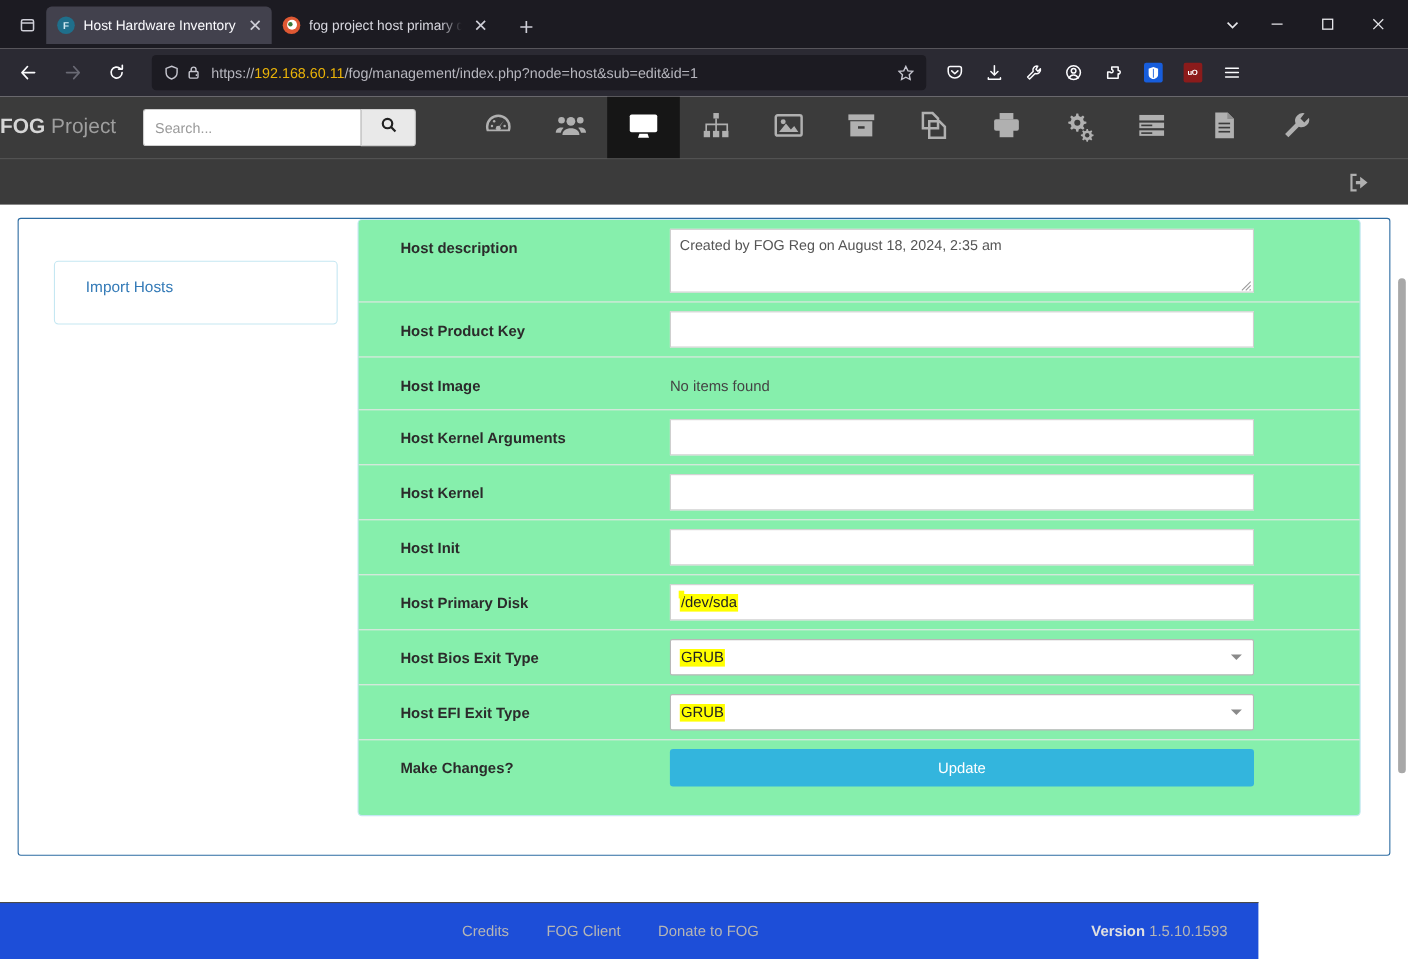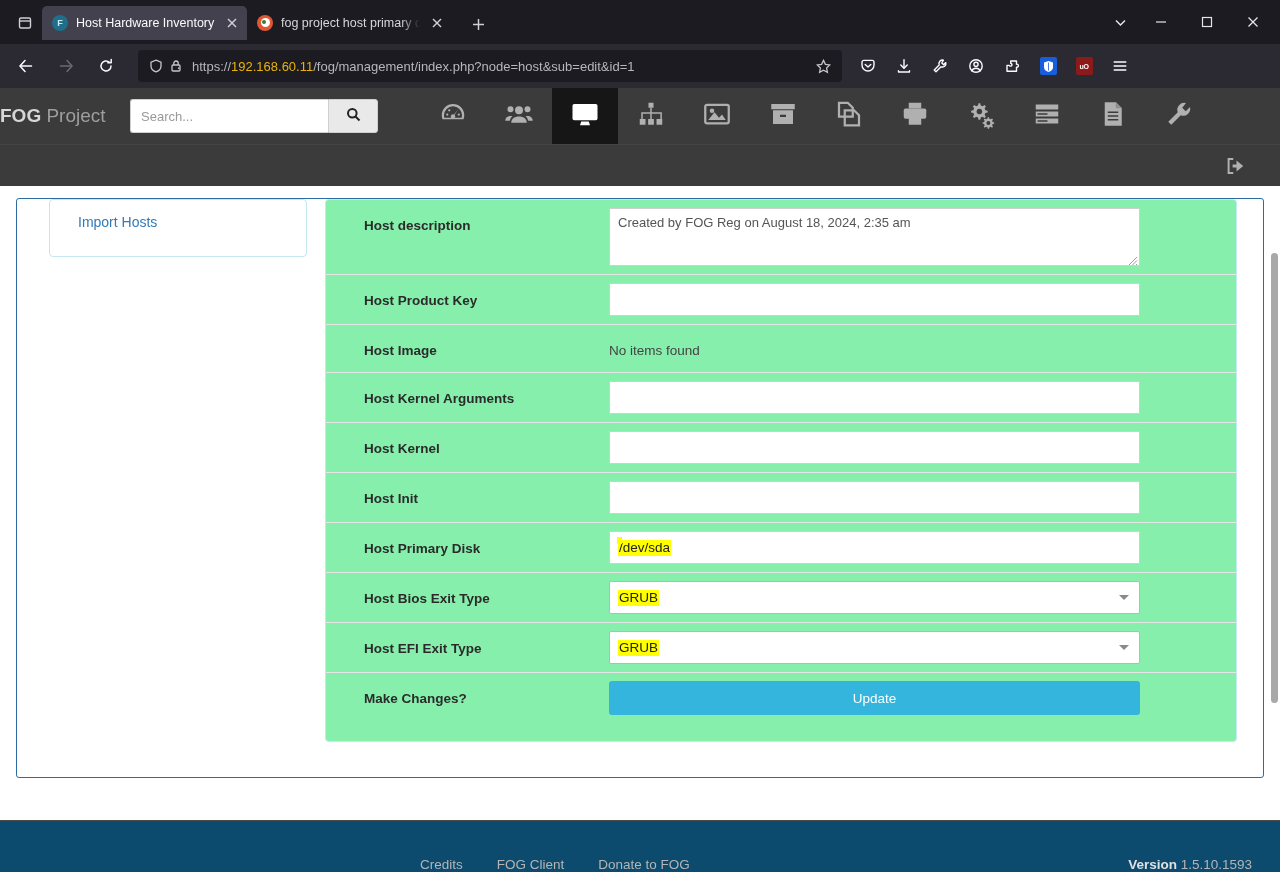--- a/index.html
+++ b/index.html
@@ -119,21 +119,21 @@
 
   .fog-subbar { background: #3b3b3b; height: 42px; position: relative; border-top: 1px solid #444; }
   .logout { position: absolute; right: 28px; top: 4px; width: 34px; height: 34px;
     display: flex; align-items: center; justify-content: center; }
   .logout svg { width: 26px; height: 26px; fill: #b0b0b0; }
 
   .content-wrap { padding: 12px 16px 0 16px; height: 592px; position: relative; }
   .content-box { border: 1px solid #2d6ca2; border-radius: 3px; height: 580px;
     display: flex; padding: 0; position: relative; background: #fff; }
 
-  .sidebar { width: 304px; flex: 0 0 auto; padding: 0 14px 0 32px; }
+  .sidebar { width: 304px; flex: 0 0 auto; padding: 0 14px 0 32px; margin-top: 38px; }
   .side-panel { border: 1px solid #c5e7f2; border-radius: 4px; padding: 14px 0 26px 0; }
   .side-link { font-size: 14px; color: #337ab7; padding-left: 28px; display: block; }
 
   .main-panel {
     flex: 1 1 auto; border: 1px solid #c5e7f2; border-radius: 4px;
     margin: 0 26px 0 4px; background: #86efac; height: 543px;
   }
   .form-row { display: flex; align-items: flex-start; border-bottom: 1px solid #e6e6e6;
     padding: 0; min-height: 48px; }
   .form-row:last-child { border-bottom: none; }
@@ -168,22 +168,22 @@
   .sel-caret { position: absolute; right: 10px; top: 13px; width: 0; height: 0;
     border-left: 5px solid transparent; border-right: 5px solid transparent;
     border-top: 5px solid #8a8a8a; }
 
   .update-btn {
     width: 531px; height: 34px; background: #33b5dd; border: none; border-radius: 3px;
     color: #fff; font-size: 13.5px; display: flex; align-items: center; justify-content: center;
     font-family: "Liberation Sans", sans-serif;
   }
 
-  .fog-footer { background: #0c4a6e; height: 52px; display: flex; align-items: flex-end;
-    position: absolute; bottom: 0; left: 0; width: 1280px; border-top: 1px solid #4a4a4a; }
+  .fog-footer { background: #1d4ed8; height: 52px; display: flex; align-items: center;
+    position: absolute; bottom: 0; left: 0; width: 1144px; border-top: 1px solid #4a4a4a; }
   .foot-links { display: flex; gap: 34px; margin-left: 420px; }
   .foot-link { font-size: 13.5px; color: #b5b5b5; }
   .foot-ver { margin-left: auto; margin-right: 28px; font-size: 13.5px; color: #b5b5b5; }
   .foot-ver b { color: #e0e0e0; font-weight: bold; }
 
   .pg-scrollbar { position: absolute; right: 0; top: 0; width: 11px; height: 784px; background: transparent; }
   .pg-thumb { position: absolute; right: 2px; top: 165px; width: 7px; height: 450px;
     background: #a8a8a8; border-radius: 4px; }
 </style>
 </head>

